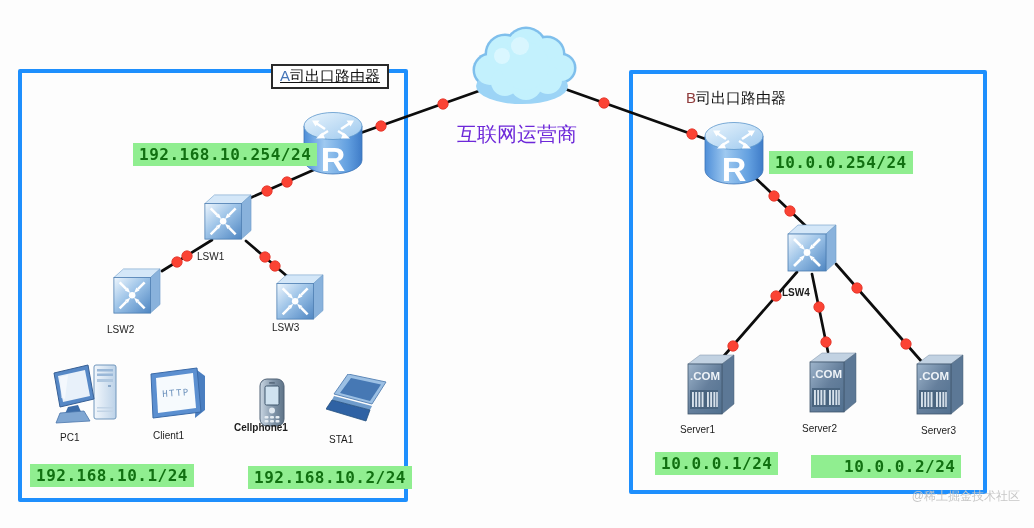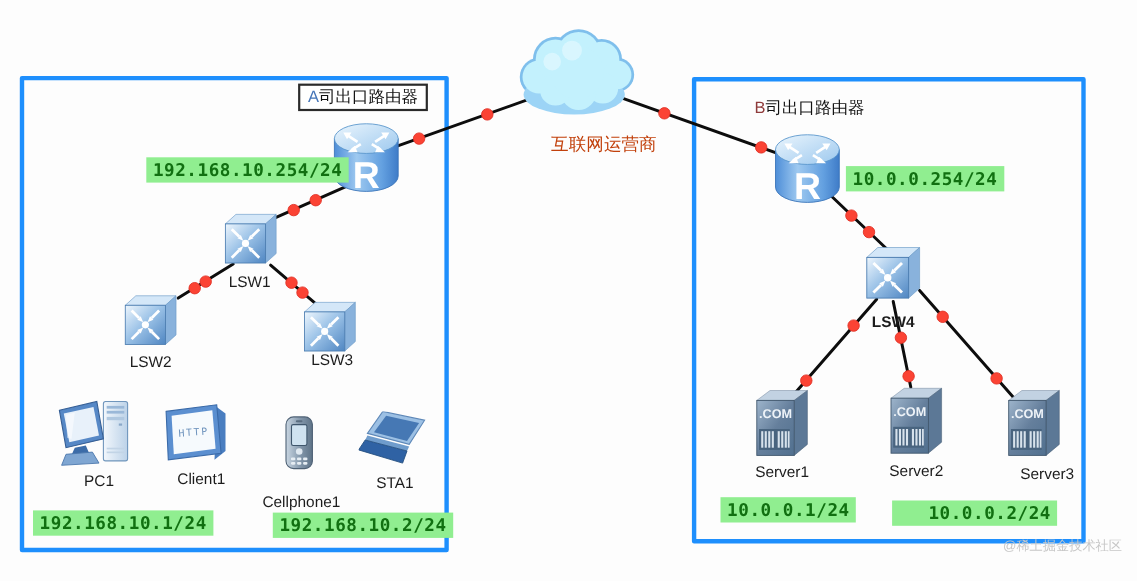--- a/index.html
+++ b/index.html
@@ -10,39 +10,39 @@
   .zone{
     position:absolute;box-sizing:border-box;border:4px solid #1e8ffd;border-radius:2px;
     z-index:1;background:transparent;
   }
   .zone-a{left:18px;top:69px;width:390px;height:433px;}
   .zone-b{left:629px;top:70px;width:358px;height:424px;}
   .links{position:absolute;left:0;top:0;z-index:2;}
   .node{position:absolute;z-index:3;}
   .node svg{display:block;width:100%;height:100%;}
   .dev-label{
-    position:absolute;z-index:4;text-align:center;font-size:14px;color:#1c1c1c;
+    position:absolute;z-index:4;text-align:left;font-size:10px;color:#1c1c1c;
     line-height:15px;white-space:nowrap;
   }
   .ip-label{
     position:absolute;z-index:4;background:#90ee90;color:#117011;
     font-family:"DejaVu Sans Mono", monospace;font-weight:bold;font-size:16px;
     padding:2px 6px;white-space:nowrap;letter-spacing:0.5px;
   }
   .tag-box{
     position:absolute;z-index:4;background:#ffffff;border:2px solid #2a2a2a;
     font-size:15px;color:#111;padding:1px 7px;white-space:nowrap;
   }
   .tag-plain{
     position:absolute;z-index:4;font-size:15px;color:#111;white-space:nowrap;
   }
   .tag-first-a{color:#4575b8;}
   .tag-first-b{color:#8f3b3b;}
   .cloud-label{
-    position:absolute;z-index:4;font-size:16px;color:#c2410c;text-align:right;white-space:nowrap;
+    position:absolute;z-index:4;font-size:20px;color:#6d28d9;text-align:left;white-space:nowrap;
   }
   .watermark{
     position:absolute;z-index:6;font-size:12px;color:#c7c7c7;text-align:right;white-space:nowrap;
   }
   .defs-holder{position:absolute;width:0;height:0;overflow:hidden;}
 </style>
 </head>
 <body>
 
 <div class="canvas">
@@ -246,21 +246,21 @@
     </g>
   </svg>
 
   <div class="node" style="left:460px;top:18px;width:125px;height:95px;">
     <svg viewBox="0 0 125 95">
         <use href="#icon-cloud"></use>
       </svg>
   </div>
   <div class="cloud-label" style="left:457px;top:121px;width:140px;">互联网运营商</div>
 
-  <div class="tag-box" style="left:271px;top:76px;"><span class="tag-first-a">A</span><span>司出口路由器</span></div>
+  <div class="tag-box" style="left:271px;top:64px;text-decoration:underline;"><span class="tag-first-a">A</span><span>司出口路由器</span></div>
   <div class="node" style="left:301px;top:110px;width:64px;height:68px;">
     <svg viewBox="0 0 64 68">
         <use href="#icon-router"></use>
       </svg>
   </div>
   <div class="ip-label" style="left:133px;top:143px;">192.168.10.254/24</div>
 
   <div class="node" style="left:200px;top:192px;width:54px;height:50px;">
     <svg viewBox="0 0 56 52">
         <use href="#icon-switch"></use>
@@ -294,21 +294,21 @@
         <use href="#icon-client"></use>
       </svg>
   </div>
   <div class="dev-label" style="left:153px;top:428px;width:60px;">Client1</div>
 
   <div class="node" style="left:258px;top:378px;width:28px;height:50px;">
     <svg viewBox="0 0 28 50">
         <use href="#icon-phone"></use>
       </svg>
   </div>
-  <div class="dev-label" style="left:234px;top:449px;width:80px;">Cellphone1</div>
+  <div class="dev-label" style="left:234px;top:420px;width:80px;font-weight:bold;">Cellphone1</div>
 
   <div class="node" style="left:326px;top:374px;width:64px;height:50px;">
     <svg viewBox="0 0 64 50">
         <use href="#icon-laptop"></use>
       </svg>
   </div>
   <div class="dev-label" style="left:329px;top:432px;width:60px;">STA1</div>
 
   <div class="ip-label" style="left:30px;top:464px;">192.168.10.1/24</div>
   <div class="ip-label" style="left:248px;top:466px;">192.168.10.2/24</div>

